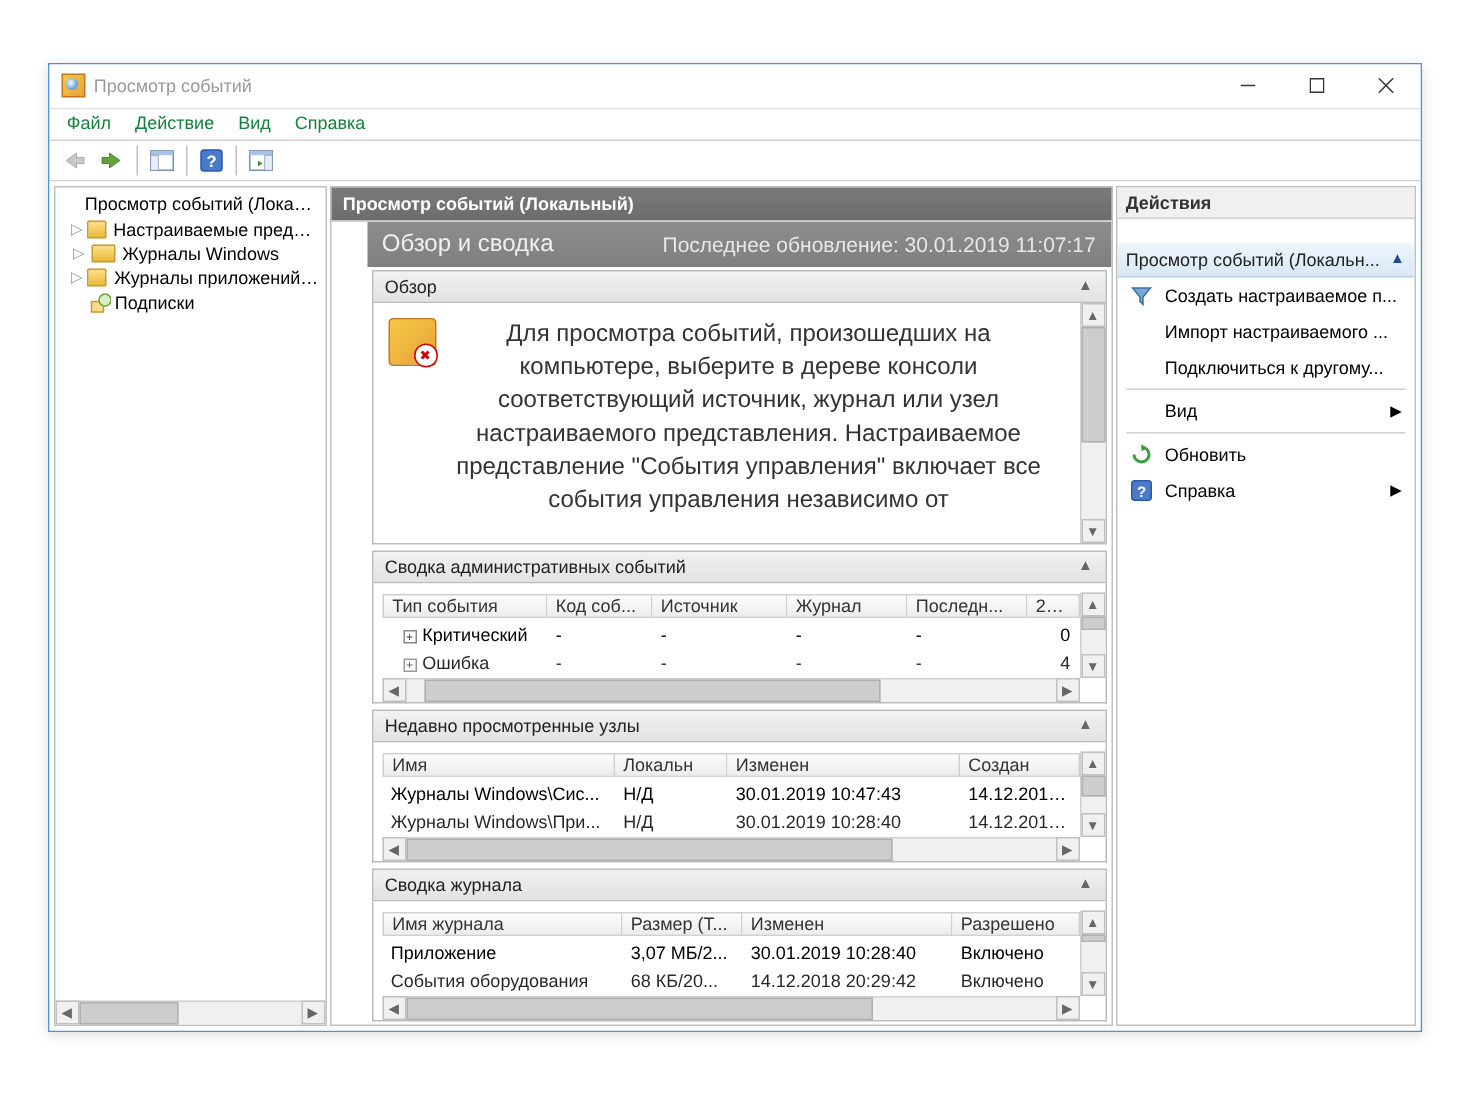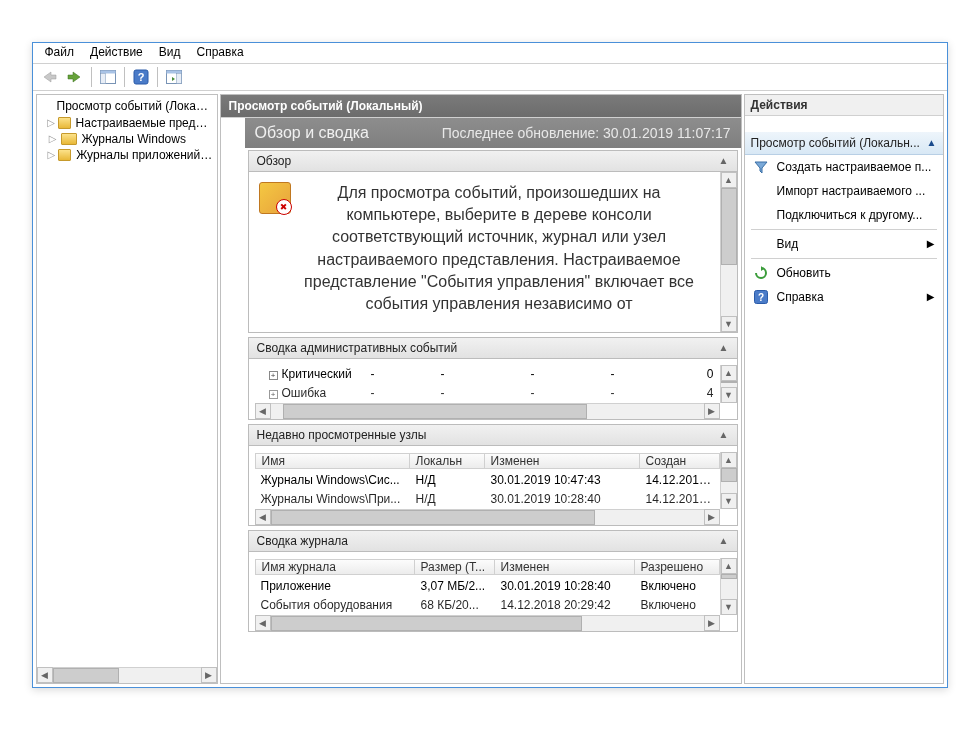--- a/index.html
+++ b/index.html
@@ -5,21 +5,21 @@
     * { margin: 0; padding: 0; box-sizing: border-box; font-family: "Segoe UI", Tahoma, sans-serif; }
     body { background: #fff; display: flex; align-items: center; justify-content: center; height: 729px; width: 979px; }
     .window { width: 916px; height: 646px; border: 1px solid #4a90d9; box-shadow: 0 2px 8px rgba(0,0,0,0.15); background: #fff; display: flex; flex-direction: column; }
     .titlebar { height: 30px; background: #fff; display: flex; align-items: center; padding: 0 0 0 8px; border-bottom: 1px solid #e0e0e0; }
     .titlebar .app-icon { width: 16px; height: 16px; margin-right: 6px; background: linear-gradient(135deg,#f4c842 0%,#e8a23c 100%); border: 1px solid #c07820; position: relative; }
     .titlebar .app-icon::after { content:""; position:absolute; left:2px; top:2px; width:8px; height:8px; background: radial-gradient(circle at 40% 40%, #fff 0%, #6aa2e6 60%); border-radius:50%;}
     .titlebar .title { font-size: 12px; color: #999; flex: 1; }
     .win-controls { display: flex; height: 100%; }
     .win-btn { width: 46px; height: 100%; display: flex; align-items: center; justify-content: center; color: #666; font-size: 10px; }
     .menubar { height: 20px; background: #fff; display: flex; font-size: 12px; padding: 0 4px; }
-    .menubar div { padding: 2px 8px; color: #000000; }
+    .menubar div { padding: 2px 8px; color: #15803d; }
     .toolbar { height: 28px; background: #fff; border-top: 1px solid #d0d0d0; border-bottom: 1px solid #d0d0d0; display: flex; align-items: center; padding: 0 4px; gap: 2px; }
     .tool-btn { width: 24px; height: 22px; display: flex; align-items: center; justify-content: center; border: 1px solid transparent; }
     .tool-sep { width: 1px; height: 20px; background: #c0c0c0; margin: 0 2px; }
     .content { flex: 1; display: flex; min-height: 0; padding: 3px; gap: 2px; background: #fff; }
     .panel { border: 1px solid #bfbfbf; display: flex; flex-direction: column; min-height: 0; background: #fff; }
     .left-panel { width: 182px; }
     .center-panel { flex: 1; min-width: 0; }
     .right-panel { width: 200px; gap: 16px; }
     .pane-header { background: #f0f0f0; border-bottom: 1px solid #d0d0d0; font-size: 12px; padding: 3px 6px; font-weight: bold; color: #333; }
     .center-panel .pane-header { background: linear-gradient(#7a7a7a,#6c6c6c); color: #fff; font-weight: bold; padding: 4px 8px; }
@@ -62,20 +62,42 @@
     .plus-box { display:inline-block; width:9px; height:9px; border:1px solid #888; font-size:8px; line-height:7px; text-align:center; margin-right:4px; color:#444; }
     .folder-ico { width:16px; height:12px; display:inline-block; background: linear-gradient(#fce28a,#e8b838); border:1px solid #c69a2c; border-radius:1px; margin-right:3px; vertical-align:middle; }
     .disabled svg { fill:#d0d0d0 !important; stroke:#a0a0a0 !important; }
     .ellipsis { text-overflow: ellipsis; overflow:hidden; white-space:nowrap; }
   </style>
 </head>
 <body>
 
 <div class="window">
 
+  <div class="titlebar">
+    <span class="app-icon"></span>
+    <span class="title">Просмотр событий</span>
+    <div class="win-controls">
+      <div class="win-btn">
+        <svg width="10" height="10">
+            <line x1="0" y1="5" x2="10" y2="5" stroke="#333" stroke-width="1"></line>
+          </svg>
+      </div>
+      <div class="win-btn">
+        <svg width="10" height="10">
+            <rect x="0.5" y="0.5" width="9" height="9" fill="none" stroke="#333" stroke-width="1"></rect>
+          </svg>
+      </div>
+      <div class="win-btn close">
+        <svg width="10" height="10">
+            <line x1="0" y1="0" x2="10" y2="10" stroke="#333" stroke-width="1"></line>
+            <line x1="10" y1="0" x2="0" y2="10" stroke="#333" stroke-width="1"></line>
+          </svg>
+      </div>
+    </div>
+  </div>
 
   <div class="menubar">
     <div>Файл</div>
     <div>Действие</div>
     <div>Вид</div>
     <div>Справка</div>
   </div>
 
   <div class="toolbar">
     <div class="tool-btn disabled">
@@ -132,20 +154,29 @@
         <div class="tree-item" style="padding-left:10px">
           <span class="expander">▷</span>
           <span class="folder-ico"></span>
           <span class="ellipsis">Журналы Windows</span>
         </div>
         <div class="tree-item" style="padding-left:10px">
           <span class="expander">▷</span>
           <span class="folder-ico"></span>
           <span class="ellipsis">Журналы приложений и служб</span>
         </div>
+        <div class="tree-item" style="padding-left:22px">
+          <span class="tree-icon">
+            <svg width="14" height="14">
+                <rect x="1" y="6" width="8" height="7" fill="#f4dd8a" stroke="#c69a2c"></rect>
+                <circle cx="10" cy="5" r="4" fill="#d8efc4" stroke="#6aa03a"></circle>
+              </svg>
+          </span>
+          <span class="ellipsis">Подписки</span>
+        </div>
       </div>
       <div class="scrollbar-h">
         <div class="sb-btn">◀</div>
         <div class="sb-track">
             <div class="sb-thumb" style="left:0;width:45%"></div>
           </div>
         <div class="sb-btn">▶</div>
       </div>
     </div>
 
@@ -178,20 +209,28 @@
         </div>
 
         <div class="section">
           <div class="section-head">
             <span>Сводка административных событий</span>
             <span class="collapse">▲</span>
           </div>
           <div class="inner-panel" style="padding:6px 0 0 6px;">
             <div class="table-wrap">
               <div class="table">
+                <div class="row header-row">
+                  <div class="cell" style="width:110px">Тип события</div>
+                  <div class="cell" style="width:70px">Код соб...</div>
+                  <div class="cell" style="width:90px">Источник</div>
+                  <div class="cell" style="width:80px">Журнал</div>
+                  <div class="cell" style="width:80px">Последн...</div>
+                  <div class="cell" style="flex:1;text-align:right">24 часа</div>
+                </div>
                 <div class="row data-row">
                   <div class="cell" style="width:110px;padding-left:14px"><span class="plus-box">+</span><span>Критический</span></div>
                   <div class="cell" style="width:70px">-</div>
                   <div class="cell" style="width:90px">-</div>
                   <div class="cell" style="width:80px">-</div>
                   <div class="cell" style="width:80px">-</div>
                   <div class="cell" style="flex:1;text-align:right">0</div>
                 </div>
                 <div class="row data-row" style="opacity:0.85">
                   <div class="cell" style="width:110px;padding-left:14px"><span class="plus-box">+</span><span>Ошибка</span></div>

